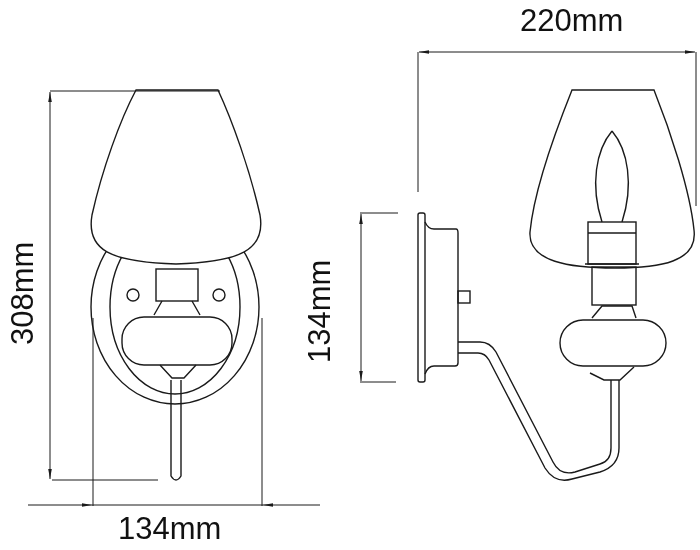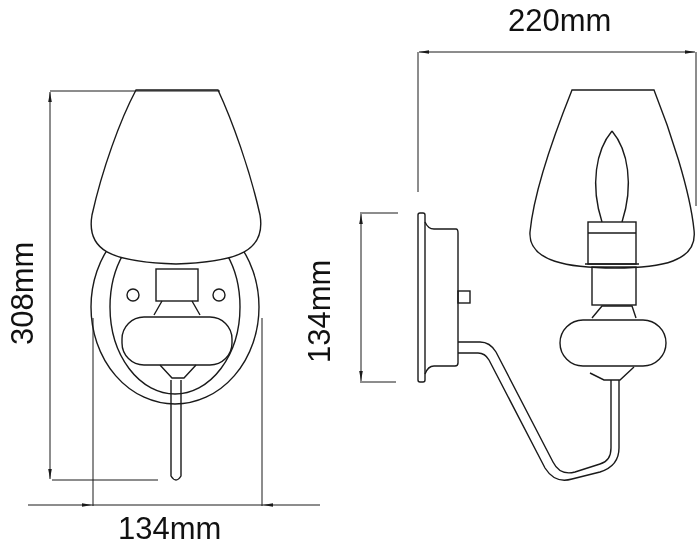--- a/index.html
+++ b/index.html
@@ -80,14 +80,14 @@
     <line class="thin" x1="419" y1="52" x2="695" y2="52" marker-start="url(#arr)" marker-end="url(#arr)"></line>
 
     <line class="thin" x1="360" y1="213" x2="398" y2="213"></line>
     <line class="thin" x1="360" y1="382" x2="396" y2="382"></line>
     <line class="thin" x1="361" y1="214" x2="361" y2="381" marker-start="url(#arr)" marker-end="url(#arr)"></line>
   </g>
 </svg>
 
 <div class="lbl rot" style="left:7px; top:345px;">308mm</div>
 <div class="lbl" style="left:118px; top:513px;">134mm</div>
-<div class="lbl" style="left:508px; top:5px;">220mm</div>
+<div class="lbl" style="left:520px; top:5px;">220mm</div>
 <div class="lbl rot" style="left:304px; top:363px;">134mm</div>
 
 </body></html>

